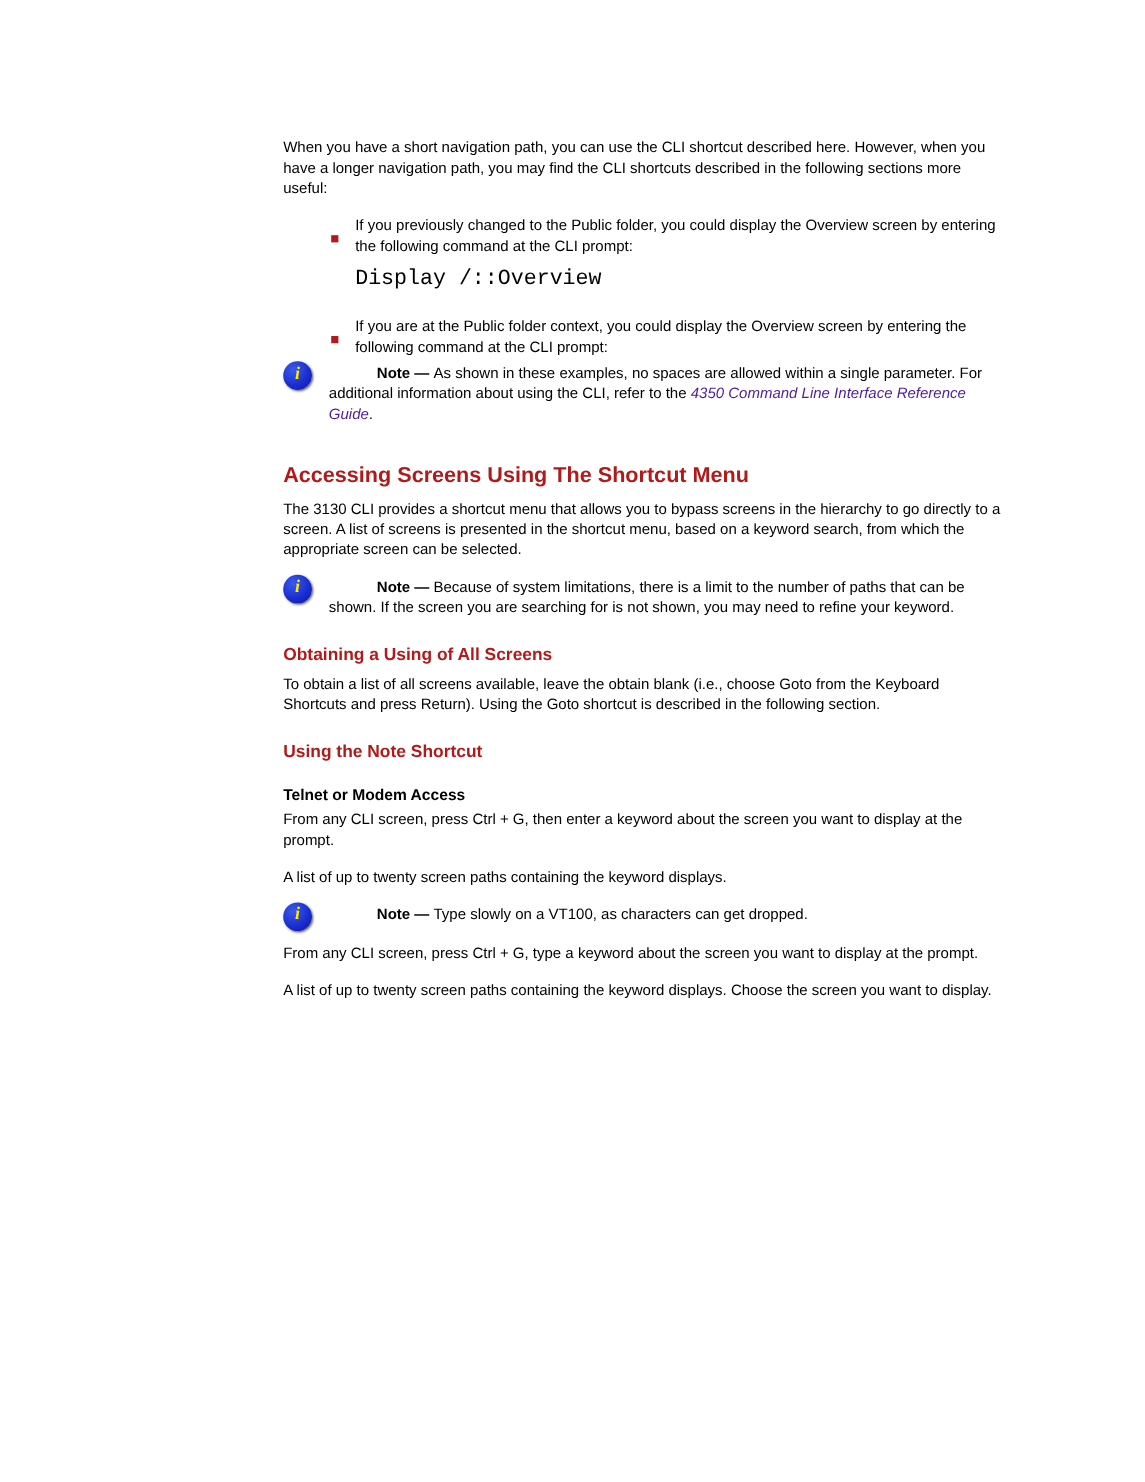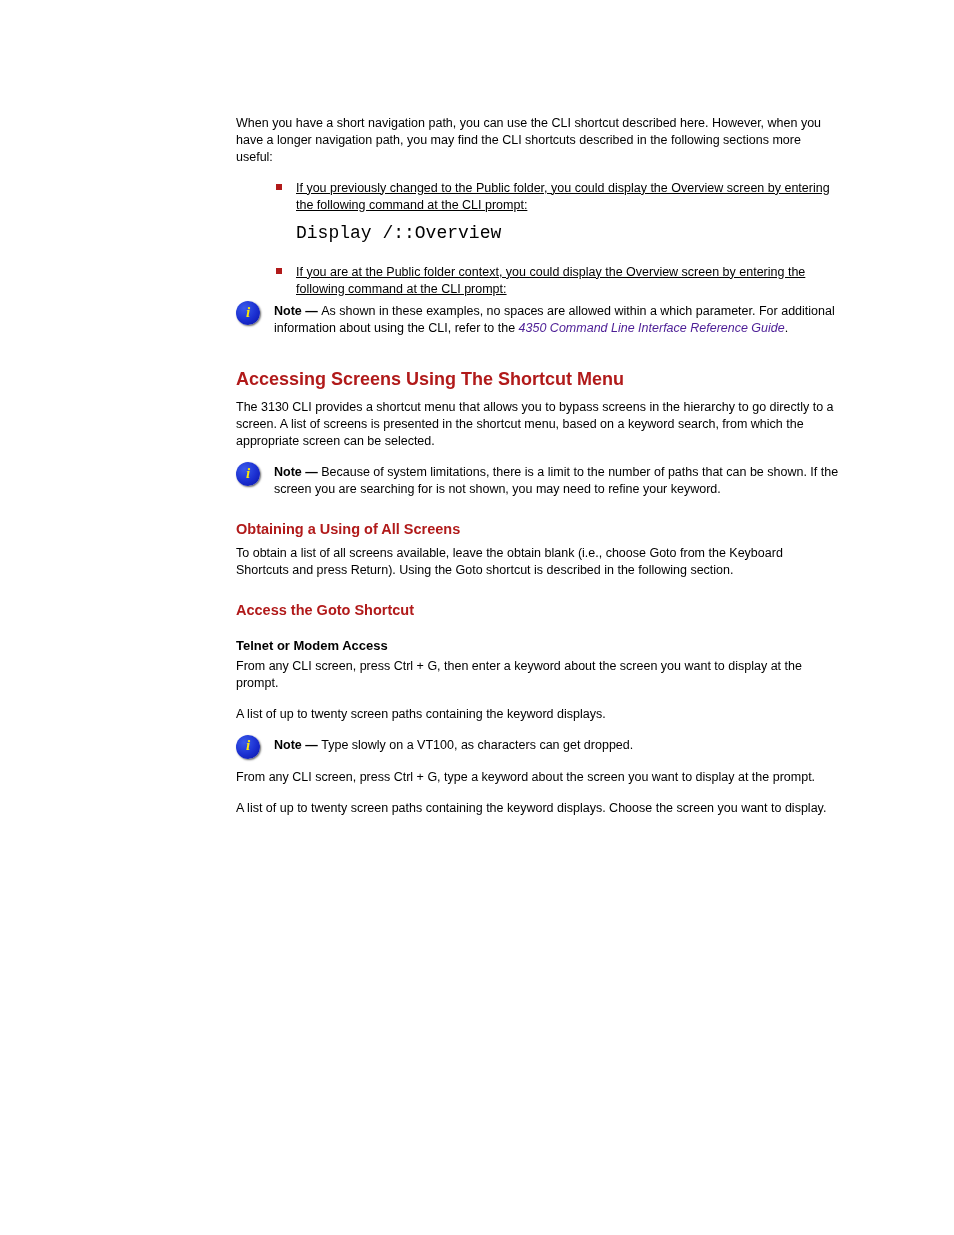--- a/index.html
+++ b/index.html
@@ -21,24 +21,23 @@
     box-sizing: border-box;
   }
   .para {
     margin: 0 0 14px 0;
   }
   .bullet-group {
     margin-top: 8px;
   }
   .bullet-item {
     display: flex;
-    align-items: flex-start;
+    align-items: center;
     margin-bottom: 6px;
     margin-left: 40px;
-    text-decoration: underline;
   }
   .bullet-square {
     flex: 0 0 auto;
     width: 6px;
     height: 6px;
     background: #b11a1a;
     margin-top: 4px;
     margin-right: 14px;
   }
   .bullet-text {
@@ -99,20 +98,21 @@
     margin: 22px 0 6px 0;
   }
   .h4 {
     font-size: 13px;
     font-weight: bold;
     color: #000000;
     margin: 16px 0 4px 0;
   }
   .lead-bold {
     font-weight: bold;
+    margin-left: 40px;
   }
 </style>
 </head>
 <body>
 
 <div class="page">
 
   <p class="para">When you have a short navigation path, you can use the CLI shortcut described here. However, when you have a longer navigation path, you may find the CLI shortcuts described in the following sections more useful:</p>
 
   <div class="bullet-group">
@@ -126,40 +126,40 @@
       <div class="bullet-square"></div>
       <div class="bullet-text">If you are at the Public folder context, you could display the Overview screen by entering the following command at the CLI prompt:</div>
     </div>
   </div>
 
   <div class="note-row">
     <div class="note-icon">
         <span class="note-i">i</span>
       </div>
     <div class="note-body">
-      <span class="lead-bold">Note   —   </span><span>As shown in these examples, no spaces are allowed within a which parameter. For additional information about using the CLI, refer to the </span><em class="title cross-ref">4350 Command Line Interface Reference Guide</em><span>.</span>
+      <span class="lead-bold">Note   —   </span><span>As shown in these examples, no spaces are allowed within a single parameter. For additional information about using the CLI, refer to the </span><em class="title cross-ref">4350 Command Line Interface Reference Guide</em><span>.</span>
     </div>
   </div>
 
   <div class="h2">Accessing Screens Using The Shortcut Menu</div>
   <p class="para">The 3130 CLI provides a shortcut menu that allows you to bypass screens in the hierarchy to go directly to a screen. A list of screens is presented in the shortcut menu, based on a keyword search, from which the appropriate screen can be selected.</p>
 
   <div class="note-row">
     <div class="note-icon">
         <span class="note-i">i</span>
       </div>
     <div class="note-body">
       <span class="lead-bold">Note   —   </span><span>Because of system limitations, there is a limit to the number of paths that can be shown. If the screen you are searching for is not shown, you may need to refine your keyword.</span>
     </div>
   </div>
 
   <div class="h3">Obtaining a Using of All Screens</div>
   <p class="para">To obtain a list of all screens available, leave the obtain blank (i.e., choose Goto from the Keyboard Shortcuts and press Return). Using the Goto shortcut is described in the following section.</p>
 
-  <div class="h3">Access the Goto Shortcut</div>
+  <div class="h3">Using the Note Shortcut</div>
 
   <div class="h4">Telnet or Modem Access</div>
   <p class="para">From any CLI screen, press Ctrl + G, then enter a keyword about the screen you want to display at the prompt.</p>
   <p class="para">A list of up to twenty screen paths containing the keyword displays.</p>
 
   <div class="note-row">
     <div class="note-icon">
         <span class="note-i">i</span>
       </div>
     <div class="note-body">

